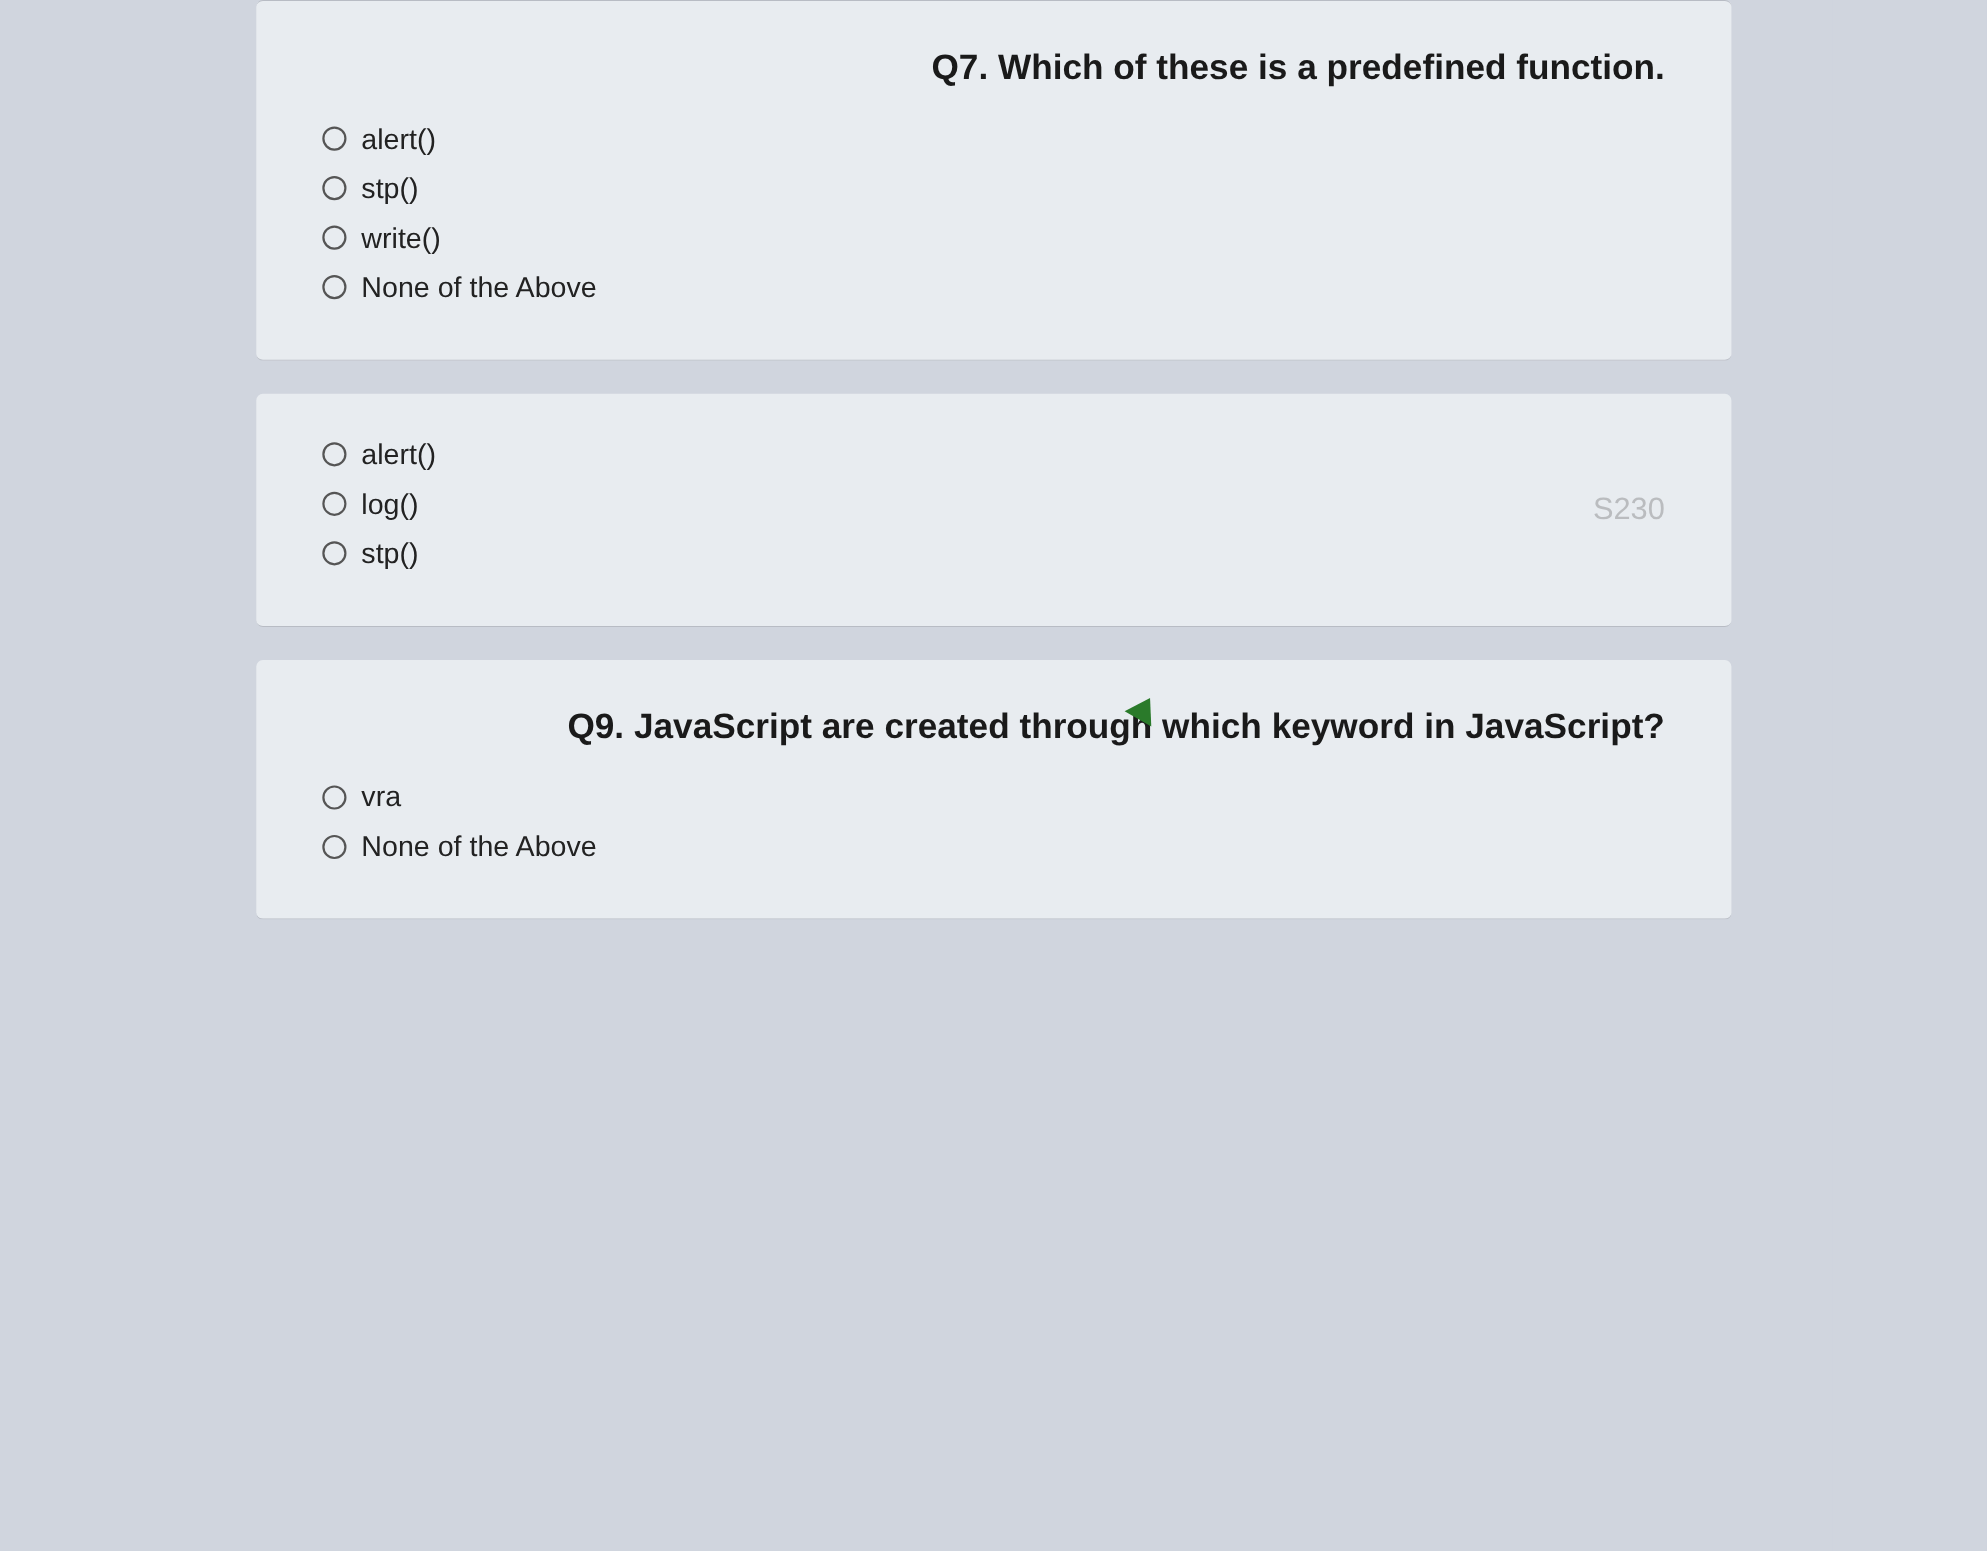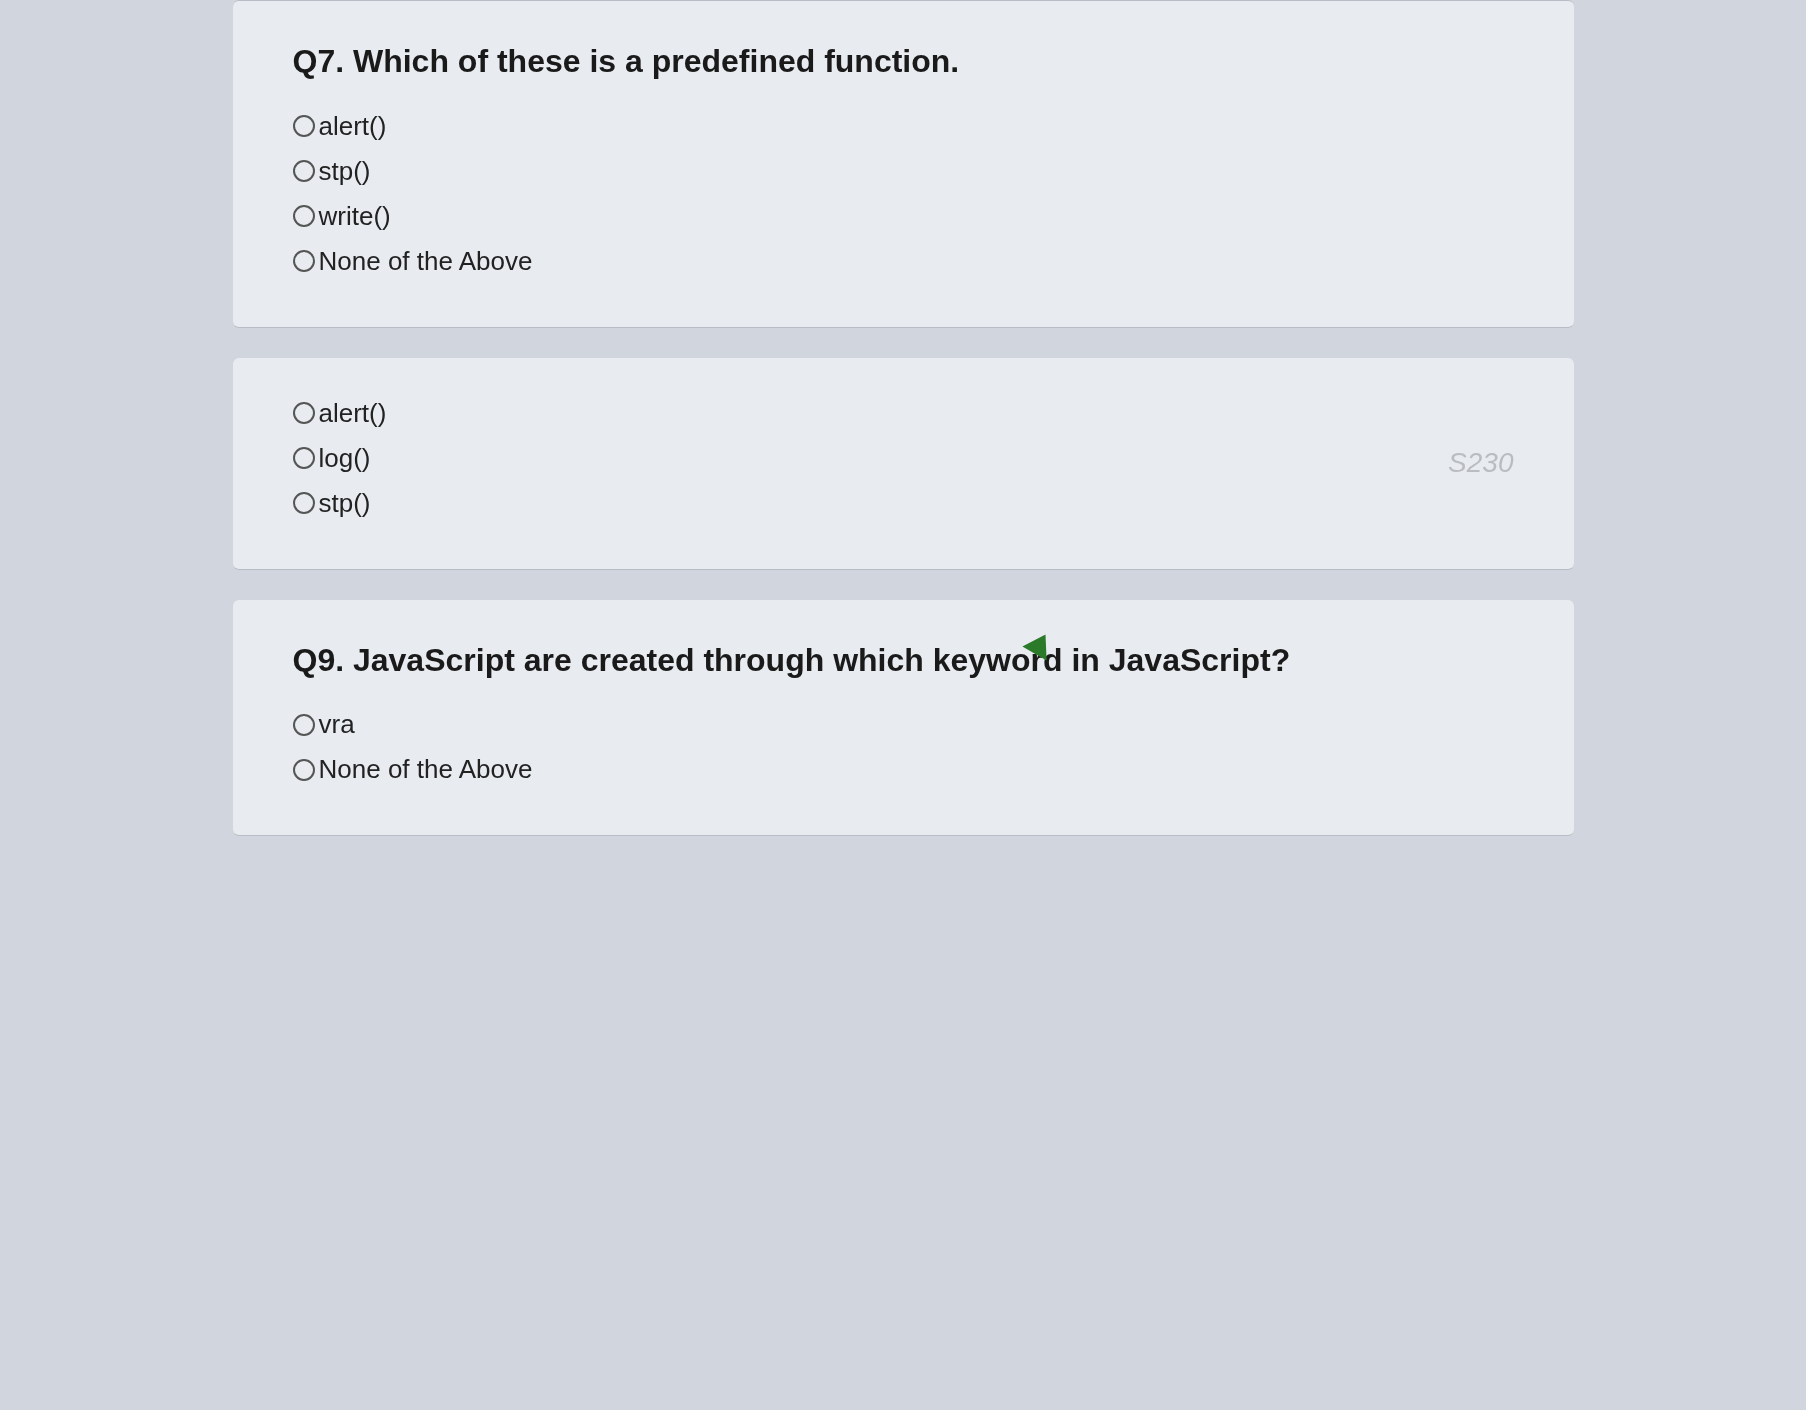--- a/index.html
+++ b/index.html
@@ -14,20 +14,21 @@
       min-height: 1410px;
       display: flex;
       justify-content: center;
       padding: 0;
     }
 
     .page-container {
       width: 1525px;
       background-color: #d0d5de;
       padding: 0 92px;
+      text-align: right;
     }
 
     .question-card {
       background-color: #e8ecf0;
       border-radius: 6px;
       padding: 40px 60px 50px 60px;
       margin-bottom: 30px;
       position: relative;
       border-bottom: 1px solid #b8bcc4;
     }
@@ -47,21 +48,21 @@
     .options-list {
       list-style: none;
       display: flex;
       flex-direction: column;
       gap: 14px;
     }
 
     .option-item {
       display: flex;
       align-items: center;
-      gap: 4px;
+      gap: 14px;
       font-size: 26px;
       color: #222;
       cursor: pointer;
     }
 
     .radio-circle {
       width: 22px;
       height: 22px;
       border-radius: 50%;
       border: 2px solid #555;
@@ -75,21 +76,20 @@
       color: #222;
     }
 
     .watermark {
       position: absolute;
       right: 60px;
       top: 50%;
       transform: translateY(-50%);
       font-size: 28px;
       color: rgba(100, 100, 100, 0.35);
-      font-style: italic;
       pointer-events: none;
     }
 
     .cursor-arrow {
       position: absolute;
       right: 520px;
       bottom: 180px;
       width: 0;
       height: 0;
       border-left: 14px solid transparent;

